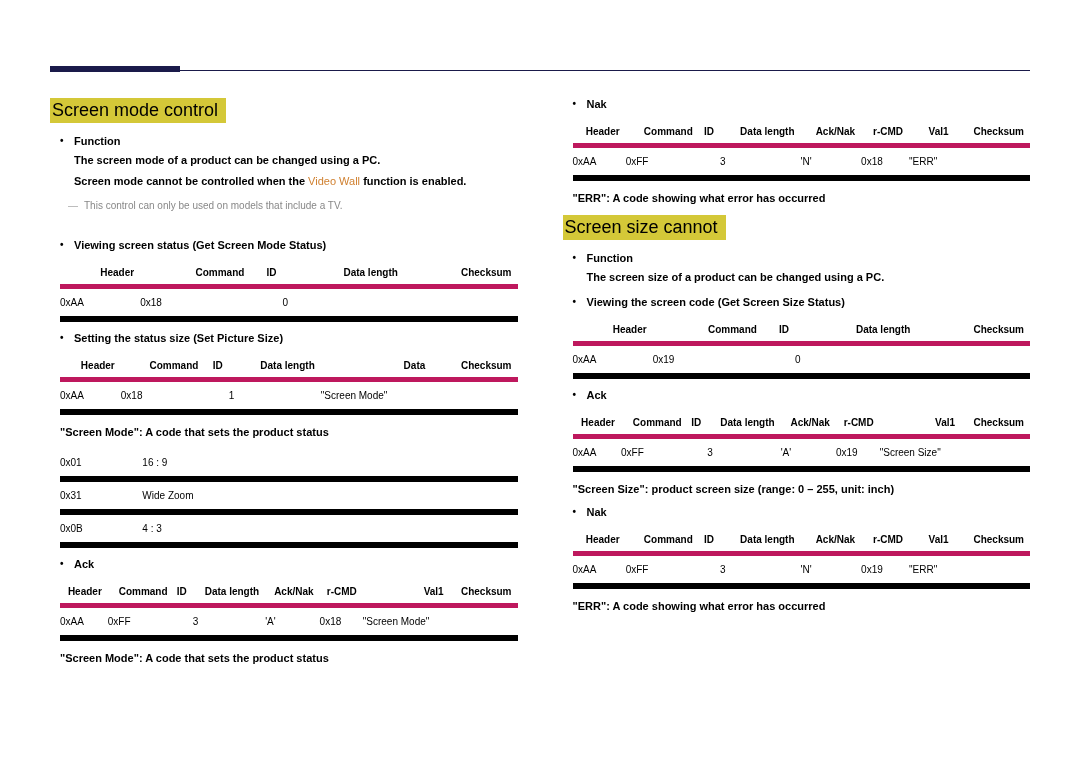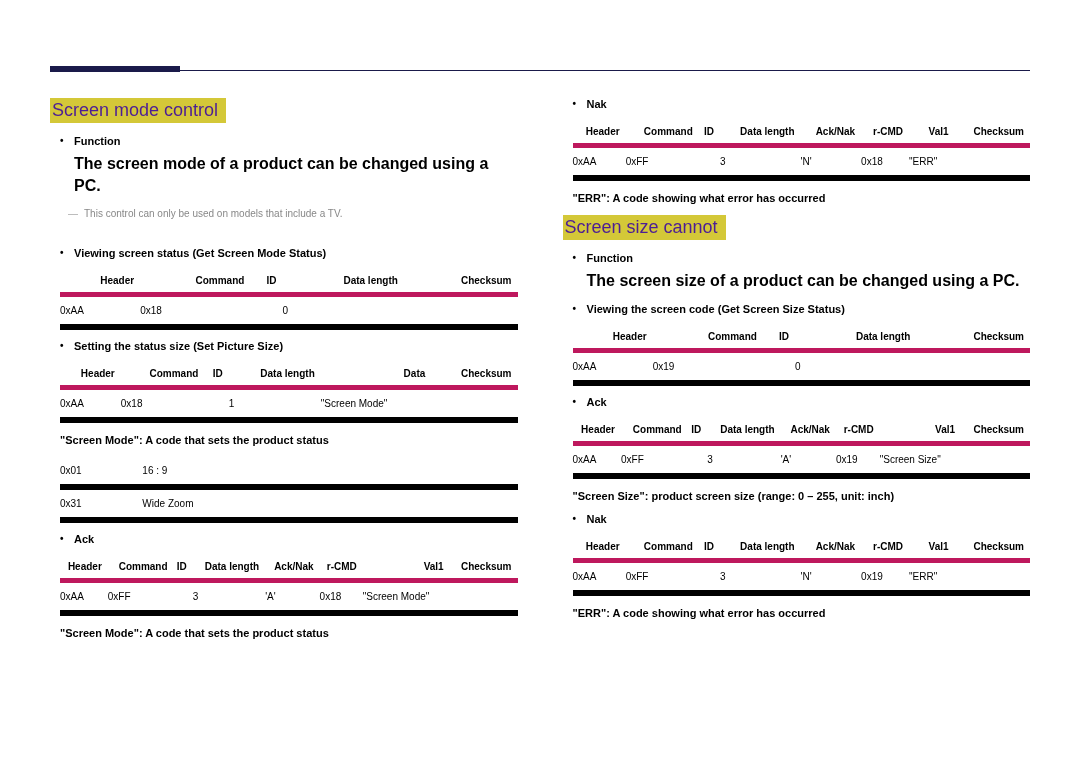--- a/index.html
+++ b/index.html
@@ -36,21 +36,21 @@
     right: 50px;
     display: flex;
     gap: 45px;
   }
   .col { flex: 1; }
   h2.section {
     background: #d4c838;
     display: inline-block;
     font-size: 18px;
     font-weight: normal;
-    color: #4c1d95;
+    color: #000000;
     padding: 2px 8px 2px 2px;
     margin-bottom: 12px;
   }
   .bullet-group { margin-left: 10px; margin-bottom: 10px; }
   .bullet-line {
     position: relative;
     padding-left: 14px;
     margin-bottom: 6px;
     font-weight: bold;
     font-size: 11px;
@@ -58,21 +58,21 @@
   .bullet-line::before {
     content: "•";
     position: absolute;
     left: 0;
     top: 0;
     font-size: 10px;
   }
   .sub-line {
     padding-left: 14px;
     font-weight: bold;
-    font-size: 16px;
+    font-size: 11px;
     margin-bottom: 6px;
     line-height: 1.4;
   }
   .sub-line .orange { color: #d08030; font-weight: normal; }
   .note {
     margin-left: 24px;
     font-size: 10px;
     color: #888;
     margin-bottom: 28px;
     position: relative;
@@ -118,20 +118,23 @@
 <div class="top-hr"></div>
 
 <div class="columns">
 
   <div class="col">
     <h2 class="section">Screen mode control</h2>
 
     <div class="bullet-group">
       <div class="bullet-line">Function</div>
       <div class="sub-line">The screen mode of a product can be changed using a PC.</div>
+      <div class="sub-line">
+        <span>Screen mode cannot be controlled when the </span><span class="orange">Video Wall</span><span> function is enabled.</span>
+      </div>
     </div>
 
     <div class="note">This control can only be used on models that include a TV.</div>
 
     <div class="bullet-group">
       <div class="bullet-line">Viewing screen status (Get Screen Mode Status)</div>
     </div>
     <table class="indent-table">
       <tbody>
           <tr>
@@ -178,20 +181,24 @@
     <div class="para">"Screen Mode": A code that sets the product status</div>
     <table class="kv indent-table">
       <tbody>
           <tr>
             <td style="width:18%">0x01</td>
             <td>16 : 9</td>
           </tr>
       <tr>
             <td>0x31</td>
             <td>Wide Zoom</td>
+          </tr>
+      <tr>
+            <td>0x0B</td>
+            <td>4 : 3</td>
           </tr>
     </tbody>
       </table>
 
     <div class="bullet-group">
       <div class="bullet-line">Ack</div>
     </div>
     <table class="indent-table">
       <tbody>
           <tr>

